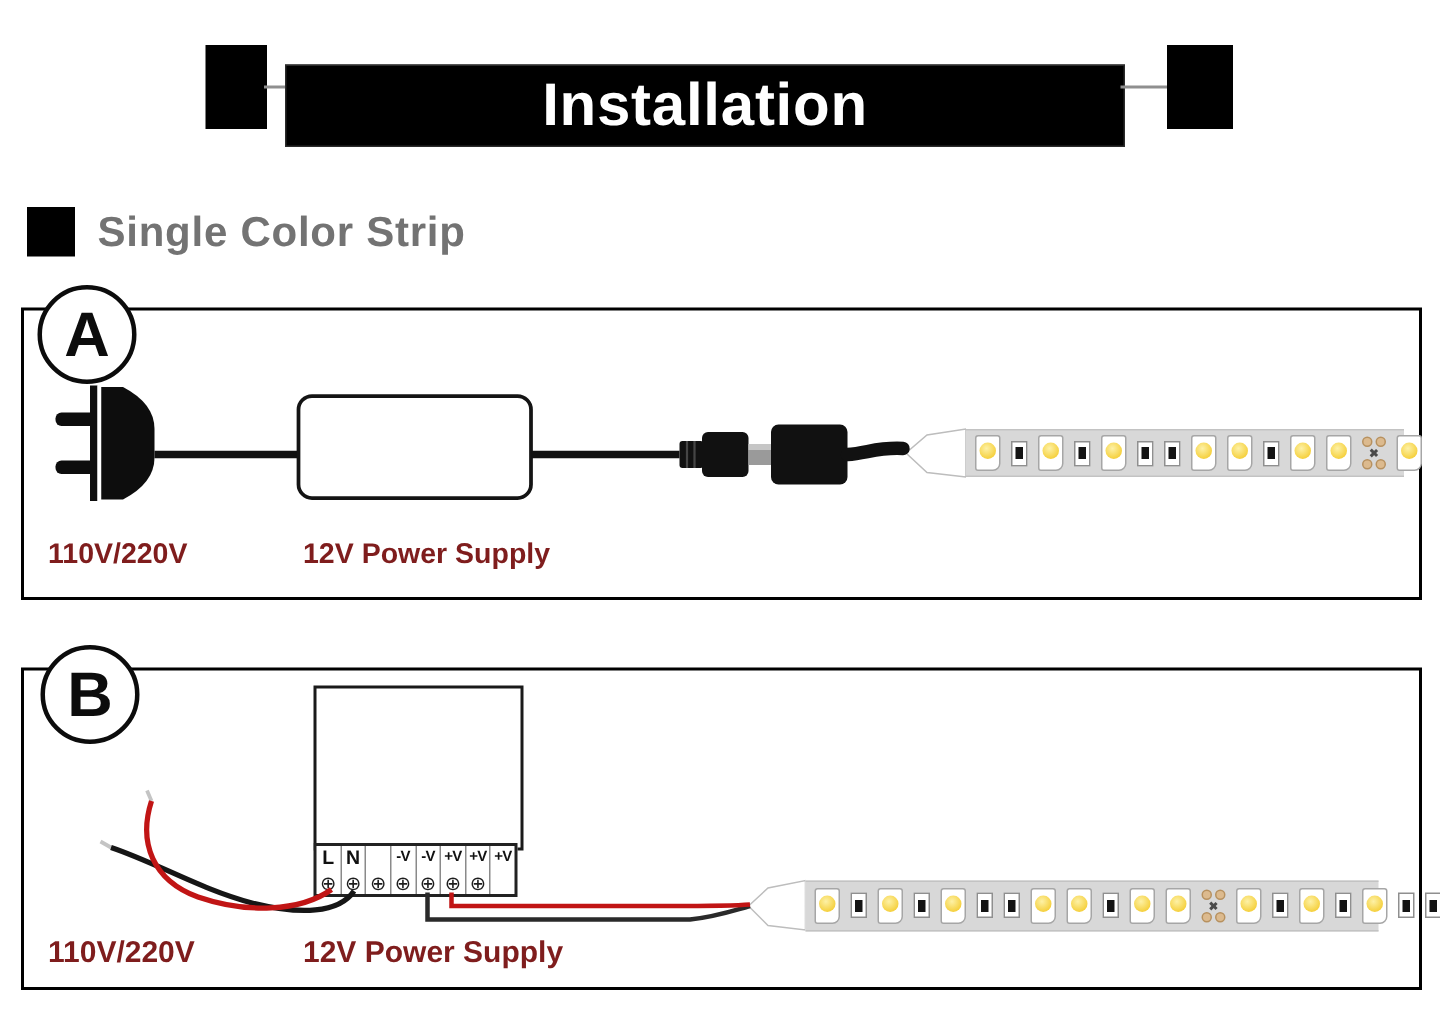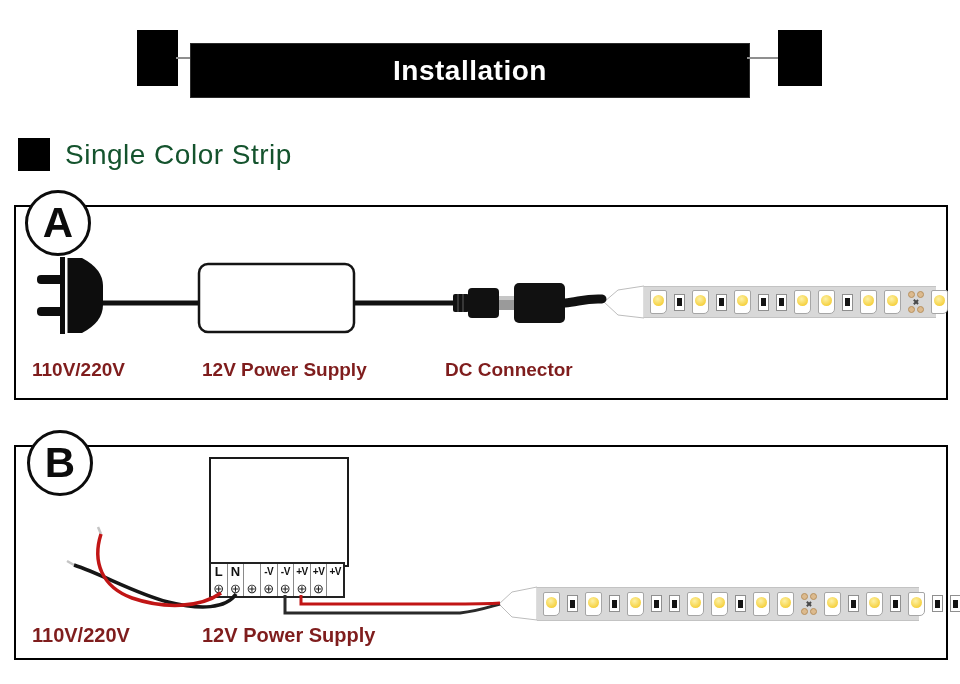--- a/index.html
+++ b/index.html
@@ -4,25 +4,25 @@
 <style>
   html,body{margin:0;padding:0;background:#fff;}
   body{width:960px;height:684px;position:relative;overflow:hidden;
        font-family:"Liberation Sans", sans-serif;color:#111;}
 
   
   .hdr-sq{position:absolute;background:#000;}
   .hdr-line{position:absolute;height:2px;background:#8f8f8f;}
   .hdr-bar{position:absolute;left:190px;top:43px;width:558px;height:53px;
            background:#000;border:1px solid #2b2b2b;display:flex;align-items:center;justify-content:center;}
-  .hdr-bar span{color:#fff;font-size:28px;font-weight:bold;letter-spacing:.5px;}
+  .hdr-bar span{color:#fff;font-size:40px;font-weight:bold;letter-spacing:.5px;}
 
   
   .sec-sq{position:absolute;left:18px;top:138px;width:32px;height:33px;background:#000;}
-  .sec-title{position:absolute;left:65px;top:139px;font-size:28px;font-weight:normal;letter-spacing:.5px;color:#14532d;}
+  .sec-title{position:absolute;left:65px;top:139px;font-size:28px;font-weight:bold;letter-spacing:.5px;color:#737373;}
 
   
   .panel{position:absolute;left:14px;width:930px;border:2px solid #000;background:#fff;}
   #panelA{top:205px;height:191px;}
   #panelB{top:445px;height:211px;}
   .badge{position:absolute;width:60px;height:60px;border:3.5px solid #0c0c0c;border-radius:50%;
          background:#fff;z-index:4;display:flex;align-items:center;justify-content:center;}
   .badge span{font-size:42px;font-weight:bold;color:#0c0c0c;line-height:1;}
   .panel-label{position:absolute;font-weight:bold;color:#7f1d1d;white-space:nowrap;}
   #panelA .panel-label{top:152px;font-size:19px;}
@@ -128,21 +128,20 @@
           <span class="pad" style="left: 0px; top: 17px;"></span>
           <span class="pad" style="left: 9px; top: 17px;"></span>
           <span class="padx"></span>
         </div>
         <div class="mod-led"></div>
       </div>
   </div>
 
   <span class="panel-label" style="left:16px;">110V/220V</span>
   <span class="panel-label" style="left:186px;">12V Power Supply</span>
-  <span class="panel-label" style="left:429px;">DC Connector</span>
 </div>
 
 <div class="panel" id="panelB">
   <div class="badge" style="left:11px;top:-17px;">
     <span>B</span>
   </div>
 
   <div class="psu-b"></div>
 
   <div class="tblock" id="tblock">

